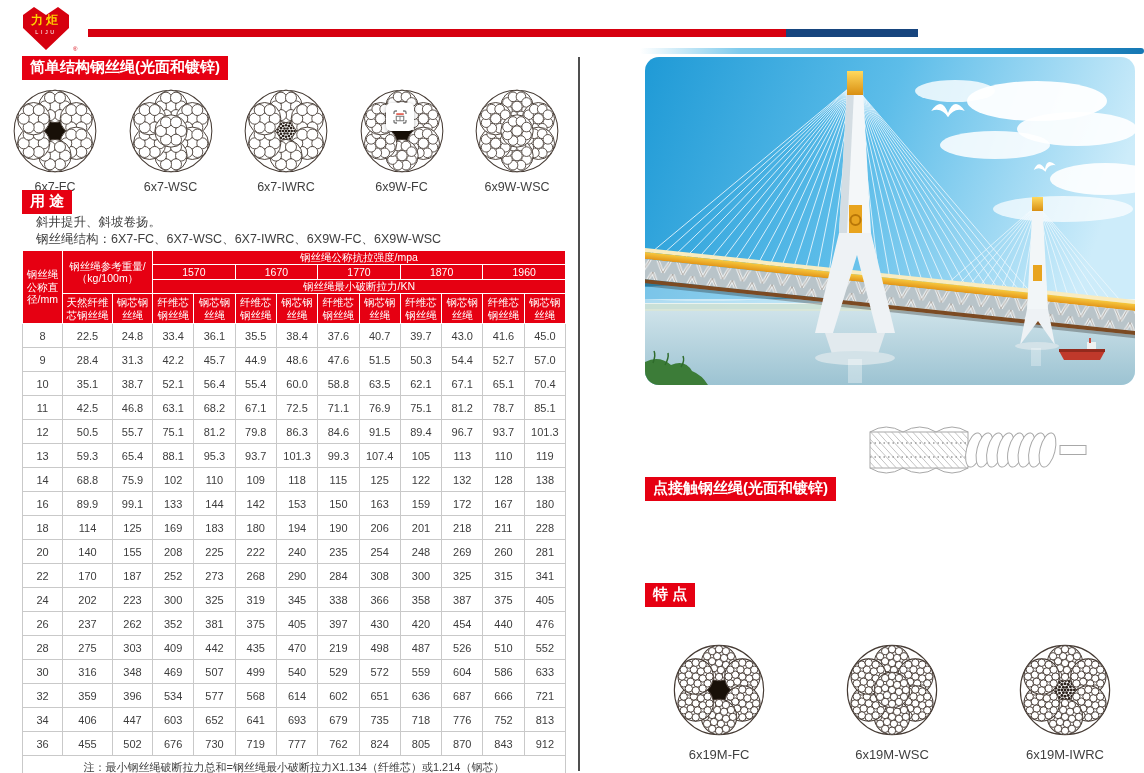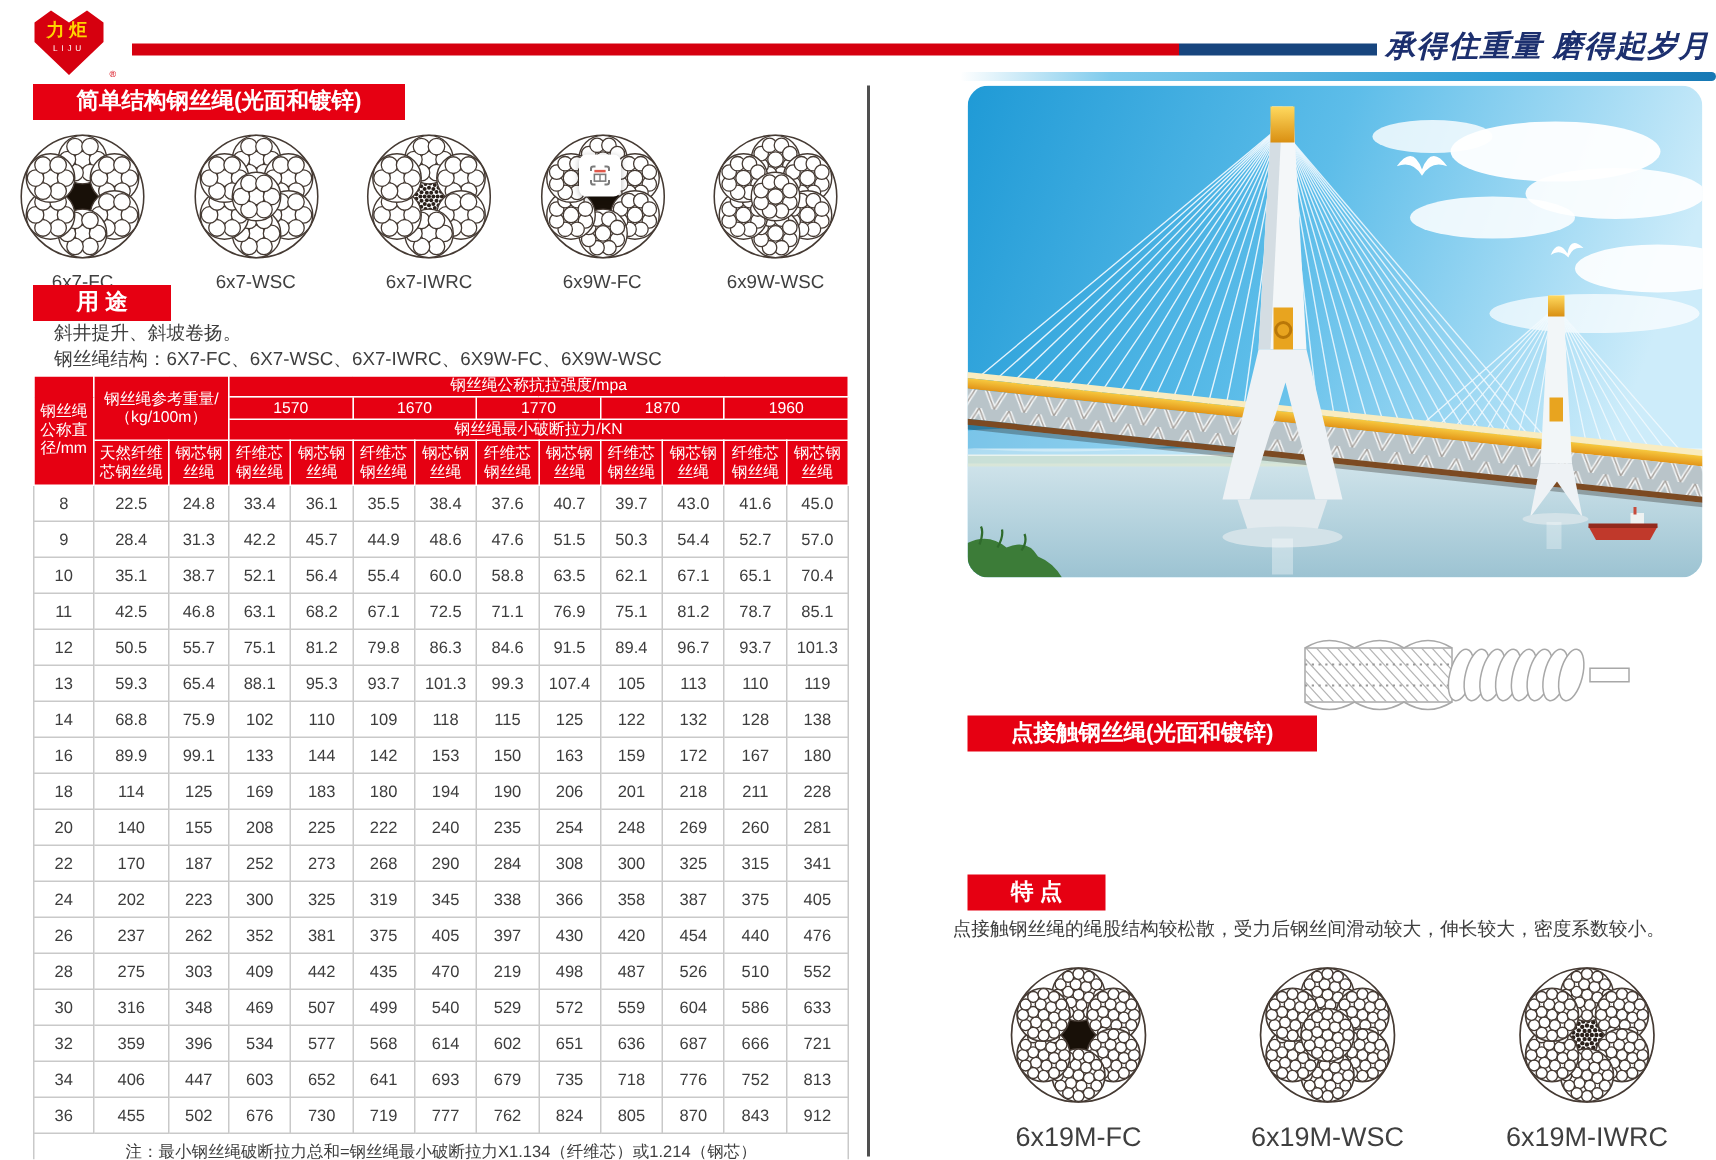--- a/index.html
+++ b/index.html
@@ -1,34 +1,34 @@
 <!DOCTYPE html>
 <html><head>
 <meta charset="utf-8">
 <style>
   html,body{margin:0;padding:0;background:#fff;}
   .page{position:relative;width:1144px;height:773px;background:#fff;overflow:hidden;
         font-family:"Liberation Sans","DejaVu Sans",sans-serif;}
   .abs{position:absolute;}
   .red-label{background:#e60012;color:#fff;font-weight:bold;font-size:15px;
-             padding:2px 29px 3px;white-space:nowrap;display:inline-block;}
+             padding:2px 8px 3px;white-space:nowrap;display:inline-block;}
   .bar-red{left:88px;top:29px;width:698px;height:8px;background:#d6000f;}
   .bar-blue{left:786px;top:29px;width:132px;height:8px;background:#17457e;}
   .slogan{left:920px;top:17px;width:220px;text-align:right;font-size:20px;font-weight:900;
           color:#1c2f6e;letter-spacing:1px;font-style:italic;white-space:nowrap;}
   .swoosh{left:640px;top:48px;width:504px;height:6px;border-radius:3px;
           background:linear-gradient(90deg,rgba(137,208,240,0) 0%,#7dcaec 20%,#2d9cd4 70%,#1678b4 100%);}
   .sec1-title{left:22px;top:56px;}
   .sec1-desc{left:238px;top:64px;font-size:12px;color:#4c4c4c;}
   .ropes-row{display:flex;justify-content:space-between;}
   #left-ropes{left:12px;top:88px;width:548px;}
   #right-ropes{left:672px;top:643px;width:440px;}
   .rope-item{text-align:center;}
   .rope-label{font-size:12.5px;color:#3f3f3f;margin-top:2px;}
-  #right-ropes .rope-label{font-size:18px;margin-top:6px;}
+  #right-ropes .rope-label{font-size:13px;margin-top:6px;}
   .overlay-icon{left:386px;top:103px;width:28px;height:28px;background:#fff;border-radius:5px;
                 box-shadow:0 1px 4px rgba(0,0,0,.28);display:flex;align-items:center;justify-content:center;cursor:pointer;}
   .usage-title{left:22px;top:190px;}
   .usage-line{left:36px;font-size:12.5px;color:#3e3e3e;}
   .table-wrap{left:22px;top:250px;}
   #spec-table{border-collapse:collapse;table-layout:fixed;width:543px;}
   #spec-table th{background:#e60012;color:#fff;font-size:10.5px;font-weight:normal;
                  border:1px solid #fff;line-height:1.18;padding:0 1px;text-align:center;word-break:break-all;}
   #spec-table td{border:1px solid #c9c9c9;font-size:11px;color:#3d3d3d;text-align:center;
                  height:23px;padding:0;background:#fff;}
@@ -50,21 +50,20 @@
   <div class="abs" style="left:16px;top:2px;width:62px;height:52px;">
     <svg width="62" height="52" viewBox="0 0 62 52">
       <path d="M30 48 L7 26 L7 13 L18 5 L30 13 L42 5 L53 13 L53 26 Z" fill="#d6000f"></path>
       <text x="30" y="22" text-anchor="middle" font-size="12" font-weight="bold" fill="#ffd400" letter-spacing="3">力炬</text>
       <text x="30" y="32" text-anchor="middle" font-size="5.5" fill="#ffffff" letter-spacing="2.5">LIJU</text>
       <text x="57" y="49" font-size="6" fill="#d6000f">®</text>
     </svg>
   </div>
   <div class="abs bar-red"></div>
   <div class="abs bar-blue"></div>
-  <div class="abs slogan">承得住重量 磨得起岁月</div>
   <div class="abs swoosh"></div>
 
   <div class="abs sec1-title red-label">简单结构钢丝绳(光面和镀锌)</div>
 
   <div class="abs ropes-row" id="left-ropes">
       <div class="rope-item">
         <div><svg width="86" height="86" viewBox="-50 -50 100 100">
             <circle r="47.5" fill="#fff" stroke="#453a33" stroke-width="1.2"></circle>
             <polygon points="0.0,-13.0 13.5,-23.4 11.3,-6.5 27.0,0.0 11.3,6.5 13.5,23.4 0.0,13.0 -13.5,23.4 -11.3,6.5 -27.0,0.0 -11.3,-6.5 -13.5,-23.4" fill="#181008"></polygon>
             <circle cx="0.0" cy="-28.6" r="18.8" fill="#fff" stroke="#453a33" stroke-width="1.1"></circle>
@@ -940,21 +939,20 @@
         <ellipse cx="148" cy="26" rx="7.5" ry="17.5" fill="#fff" stroke="#a8a8a8" stroke-width="1" transform="rotate(14 148 26)"></ellipse>
         <ellipse cx="158.5" cy="26" rx="7.5" ry="17.5" fill="#fff" stroke="#a8a8a8" stroke-width="1" transform="rotate(14 158.5 26)"></ellipse>
         <ellipse cx="169" cy="26" rx="7.5" ry="17.5" fill="#fff" stroke="#a8a8a8" stroke-width="1" transform="rotate(14 169 26)"></ellipse>
         <ellipse cx="179.5" cy="26" rx="7.5" ry="17.5" fill="#fff" stroke="#a8a8a8" stroke-width="1" transform="rotate(14 179.5 26)"></ellipse>
     <rect x="192" y="21.5" width="26" height="9" fill="#fff" stroke="#a8a8a8"></rect>
   </svg></div>
 
   <div class="abs sec2-title red-label">点接触钢丝绳(光面和镀锌)</div>
 
   <div class="abs feat-title red-label">特 点</div>
-  <div class="abs feat-text">点接触钢丝绳的绳股结构较松散，受力后钢丝间滑动较大，伸长较大，密度系数较小。</div>
 
   <div class="abs ropes-row" id="right-ropes">
       <div class="rope-item">
         <div><svg width="94" height="94" viewBox="-50 -50 100 100">
             <circle r="47.5" fill="#fff" stroke="#453a33" stroke-width="1.2"></circle>
             <polygon points="0.0,-13.0 13.5,-23.4 11.3,-6.5 27.0,0.0 11.3,6.5 13.5,23.4 0.0,13.0 -13.5,23.4 -11.3,6.5 -27.0,0.0 -11.3,-6.5 -13.5,-23.4" fill="#181008"></polygon>
             <circle cx="0.0" cy="-28.6" r="18.8" fill="#fff" stroke="#453a33" stroke-width="1.1"></circle>
             <circle cx="0.0" cy="-28.6" r="3.9" fill="#fff" stroke="#453a33" stroke-width="1"></circle>
             <circle cx="7.4" cy="-26.6" r="3.9" fill="#fff" stroke="#453a33" stroke-width="1"></circle>
             <circle cx="2.0" cy="-21.2" r="3.9" fill="#fff" stroke="#453a33" stroke-width="1"></circle>

